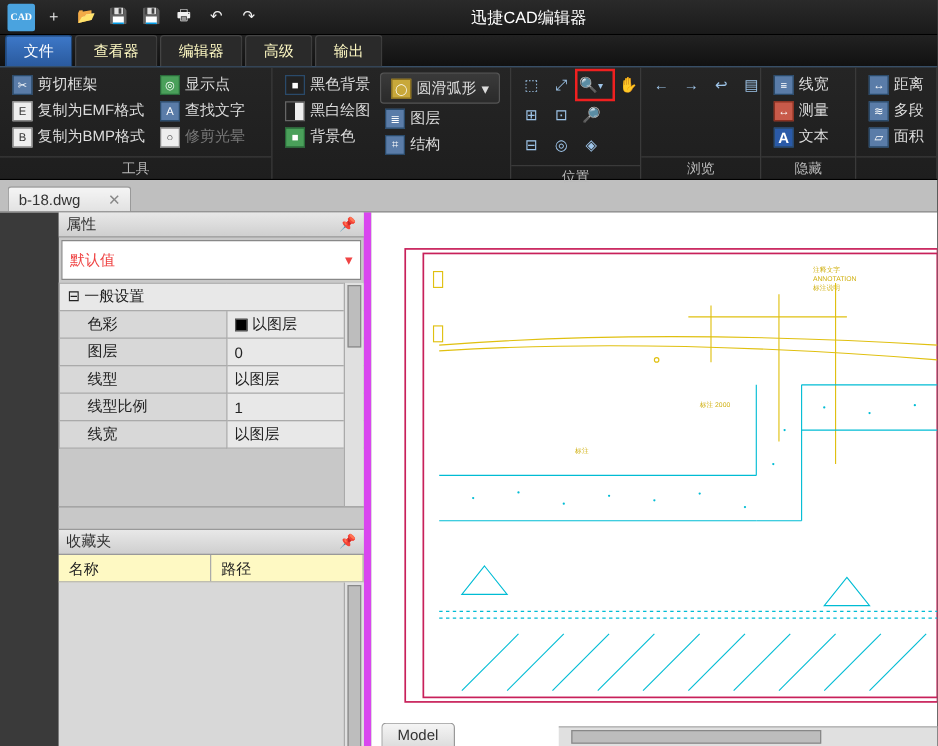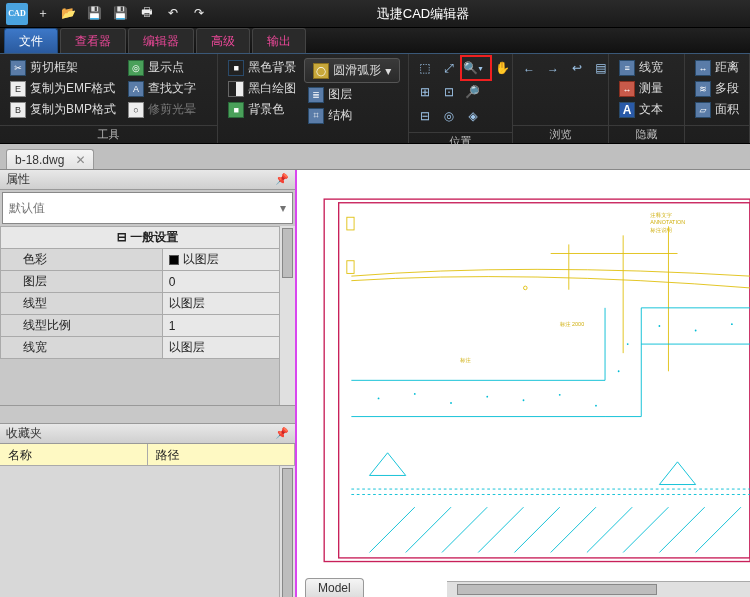--- a/index.html
+++ b/index.html
@@ -7,21 +7,21 @@
 
   
   .titlebar { height:28px; background:linear-gradient(#2a2a2a,#1a1a1a); display:flex; align-items:center; color:#fff; border-bottom:1px solid #000; }
   .qat { display:flex; align-items:center; gap:4px; padding:0 6px; height:100%; }
   .qat-btn { width:22px; height:22px; display:flex; align-items:center; justify-content:center; color:#eee; border-radius:2px;font-family:Liberation Serif, serif; }
   .app-logo { width:22px; height:22px; background:#4aa3df; color:#fff; font-size:8px; font-weight:bold; display:flex; align-items:center; justify-content:center; border-radius:2px; }
   .title-text { flex:1; text-align:center; font-size:13px; color:#fff; padding-right:120px; }
 
   
   .tab-strip { height:26px; background:linear-gradient(#222,#111); display:flex; align-items:flex-end; border-bottom:1px solid #3a5878; padding-left:4px; gap:2px; }
-  .tab { padding:4px 14px 3px; color:#ec4899; background:#2a2a2a; border:1px solid #444; border-bottom:none; border-radius:3px 3px 0 0; cursor:pointer; }
+  .tab { padding:4px 14px 3px; color:#fef9c3; background:#2a2a2a; border:1px solid #444; border-bottom:none; border-radius:3px 3px 0 0; cursor:pointer; }
   .tab.active { background:linear-gradient(#3d78c8,#2a5a9e); color:#fff; border-color:#1e4a80;margin-top:24px; }
 
   
   .ribbon { height:90px; background:linear-gradient(#252525,#1e1e1e); display:flex; border-bottom:1px solid #000; }
   .panel { border-right:1px solid #3a3a3a; display:flex; flex-direction:column; }
   .panel-body { flex:1; display:flex; align-items:flex-start; padding:4px 6px; gap:4px; }
   .panel-label { height:18px; text-align:center; color:#bbb; font-size:11px; border-top:1px solid #3a3a3a; padding-top:1px; }
   .rcol { display:flex; flex-direction:column; gap:2px; }
   .ritem { display:flex; align-items:center; gap:4px; color:#ddd; padding:1px 4px; white-space:nowrap; cursor:pointer; }
   .ritem.disabled { color:#777; }
@@ -34,33 +34,33 @@
   .big-btn { display:flex; align-items:center; gap:4px; padding:3px 8px; background:linear-gradient(#3a3a3a,#2a2a2a); border:1px solid #555; border-radius:3px; color:#ddd; cursor:pointer; }
   .sbtn { width:20px; height:20px; display:flex; align-items:center; justify-content:center; color:#9ec4e8; border:1px solid transparent; border-radius:2px; cursor:pointer;}
   .sbtn.hand { color:#c8a050; }
   .highlight-zoom { position:relative; }
   .highlight-zoom::after { content:""; position:absolute; left:-4px; top:-4px; right:-10px; bottom:-4px; border:2px solid #f02020; pointer-events:none; }
   .grid3 { display:grid; grid-template-columns:repeat(3,22px); grid-auto-rows:22px; gap:2px; }
   .grid4 { display:grid; grid-template-columns:repeat(4,22px); grid-auto-rows:22px; gap:2px; }
 
   
   .doctab-row { height:26px; background:#bfbfbf; display:flex; align-items:flex-end; padding:0 6px; gap:4px; border-bottom:1px solid #888;}
-  .doctab { display:flex; align-items:center; gap:11px; background:linear-gradient(#f5f5f5,#e2e2e2); border:1px solid #999; border-bottom:none; border-radius:3px 3px 0 0; padding:3px 8px 2px; color:#333; }
+  .doctab { display:flex; align-items:center; gap:22px; background:linear-gradient(#f5f5f5,#e2e2e2); border:1px solid #999; border-bottom:none; border-radius:3px 3px 0 0; padding:3px 8px 2px; color:#333; }
   .doctab .x { color:#888; cursor:pointer; }
 
   
   .workspace { display:flex; height:427px; }
-  .sidebar { width:297px; background:#c8c8c8; border-right:2px solid #d946ef; display:flex; flex-direction:column; }
+  .sidebar { width:250px; background:#c8c8c8; border-right:6px solid #d946ef; display:flex; flex-direction:column;margin-left:47px; }
   .panelhead { height:20px; background:linear-gradient(#e8e8e8,#cfcfcf); border-bottom:1px solid #999; display:flex; align-items:center; justify-content:space-between; padding:0 6px; color:#333; font-size:12px;}
   .pin { font-size:11px; color:#555; }
-  .combo { height:22px; background:#fff; border:1px solid #888; display:flex; align-items:center; justify-content:space-between; padding:15px 6px; margin:2px; color:#737373; cursor:pointer;}
+  .combo { height:22px; background:#fff; border:1px solid #888; display:flex; align-items:center; justify-content:space-between; padding:15px 6px; margin:2px; color:#ef4444; cursor:pointer;}
   .propgrid { flex:0 0 180px; overflow:auto; background:#c8c8c8; border-bottom:1px solid #999; position:relative;}
   .propgrid table { width:100%; border-collapse:collapse; }
   .propgrid td { border:1px solid #aaa; padding:2px 6px; height:20px; color:#222; background:#d8d8d8;}
-  .propgrid .grouprow td { background:#e8e8e8; font-weight:bold;text-align:center; }
+  .propgrid .grouprow td { background:#e8e8e8; font-weight:normal; }
   .propgrid .k { width:55%; padding-left:22px; }
   .propgrid .v { background:#e8e8e8; }
   .swatch { display:inline-block; width:10px; height:10px; background:#000; border:1px solid #555; vertical-align:middle; margin-right:4px;}
   .vscroll { position:absolute; right:0; top:0; bottom:0; width:16px; background:#e0e0e0; border-left:1px solid #aaa;}
   .vscroll .thumb { position:absolute; left:2px; right:2px; top:2px; height:50px; background:#bdbdbd; border:1px solid #888;}
   .spacer { flex:0 0 18px; background:#c8c8c8; border-bottom:1px solid #999;}
   .fav-cols { height:22px; display:flex; background:#fef9c3; border-bottom:1px solid #aaa;}
   .fav-cols div { flex:1; border-right:1px solid #aaa; padding:3px 8px; color:#222;}
   .fav-body { flex:1; background:#d8d8d8; position:relative;}
   .fav-body .vscroll .thumb { height:150px; }

